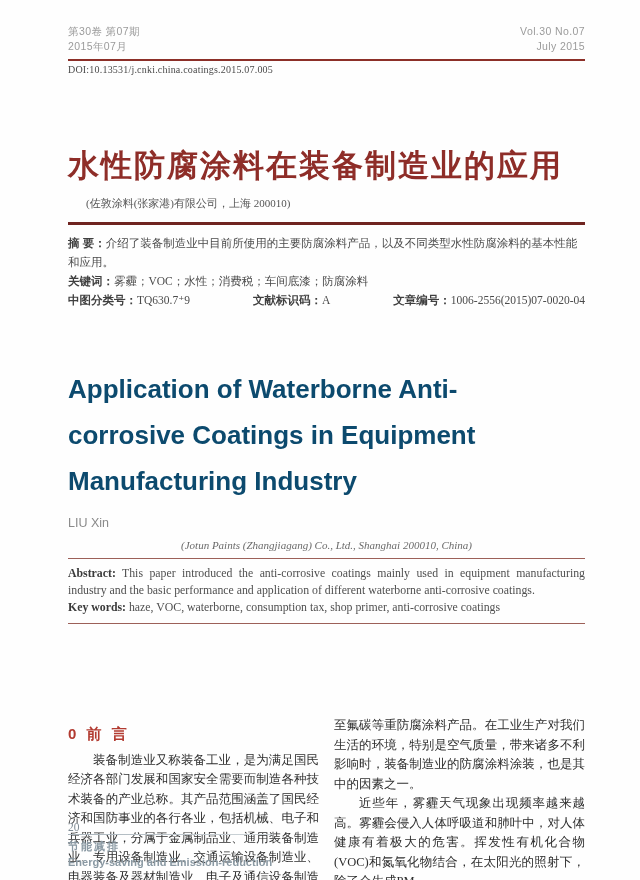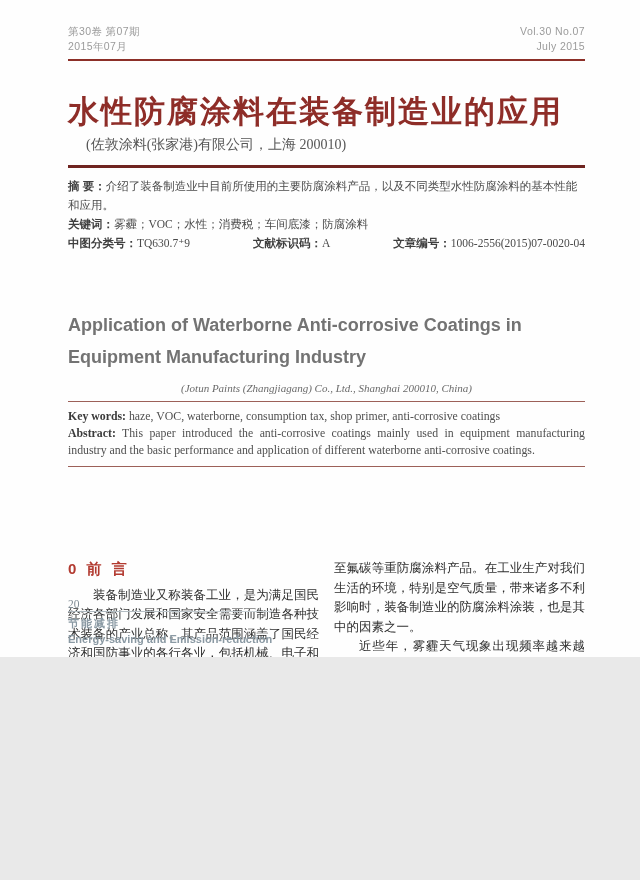--- a/index.html
+++ b/index.html
@@ -1,70 +1,70 @@
 <!DOCTYPE html>
 <html><head>
 <meta charset="utf-8">
 <style>
   * { margin:0; padding:0; box-sizing:border-box; }
   html,body { background:#e9e9e9; }
   .page {
-    width:640px; height:657px; position:relative; margin:0 auto;
+    width:640px; height:880px; position:relative; margin:0 auto;
     background:#fefefe;
     font-family:"Liberation Serif","DejaVu Serif",serif;
     color:#3b3b3b; overflow:hidden;
   }
   .inner { padding:24px 55px 0 68px; }
 
   
   .journal-header { display:flex; justify-content:space-between;
     font-size:10.5px; line-height:15px; color:#9b9b9b;
     font-family:"Liberation Sans","DejaVu Sans",sans-serif; letter-spacing:.4px; }
   .jh-center { text-align:center; }
   .jh-center .cn { letter-spacing:4px; }
   .jh-right { text-align:right; }
   .rule-header { border-top:2px solid #8c2f28; margin-top:5px; }
   .doi { font-size:10px; color:#4a4a4a; margin-top:3px; letter-spacing:.2px; }
 
   
-  .title-cn { margin-top:30px; font-size:31px; font-weight:bold; color:#8e2d28;
+  .title-cn { margin-top:70px; font-size:31px; font-weight:bold; color:#8e2d28;
     font-family:"Liberation Sans","DejaVu Sans",sans-serif; letter-spacing:2px; }
   .author-row { margin-top:20px; font-size:12px; color:#5a5a5a;
     font-family:"Liberation Sans","DejaVu Sans",sans-serif; }
   .author-marker { color:#8a8a8a; margin-right:8px; font-size:11px; }
   .author-name { letter-spacing:4px; }
-  .affil-cn { margin-top:3px; padding-left:18px; font-size:14px; color:#555; }
+  .affil-cn { margin-top:9px; padding-left:18px; font-size:11px; color:#555; }
 
   .rule-thick { border-top:3px solid #6f2420; margin-top:11px; }
 
   
   .abs-cn { margin-top:9px; font-size:11.5px; line-height:19px; color:#4a4a4a; }
   .abs-cn .lbl { font-weight:bold; color:#3f3f3f;
     font-family:"Liberation Sans","DejaVu Sans",sans-serif; }
   .meta-row { display:flex; justify-content:space-between;gap:40px; }
 
   
   .en-block { margin-top:56px; }
-  .title-en { font-size:18px; font-weight:bold; color:#737373; line-height:32px;
+  .title-en { font-size:26px; font-weight:bold; color:#0c4a6e; line-height:46px;
     font-family:"Liberation Sans","DejaVu Sans",sans-serif; max-width:490px; }
   .author-en { margin-top:12px; font-size:12.5px; color:#8a8a8a;
     font-family:"Liberation Sans","DejaVu Sans",sans-serif; }
   .affil-en { margin-top:9px; font-size:11px; font-style:italic; color:#6a6a6a;text-align:center; }
   .rule-thin { border-top:1px solid #9c6058; margin-top:7px; }
   .abs-en { font-size:11.8px; line-height:17px; text-align:justify;
     color:#4f4f4f; margin:6px 0 7px; }
   .abs-en .lbl { font-weight:bold; color:#3a3a3a; }
 
   
   .body-cols { margin-top:92px; display:flex; gap:15px;
     font-size:12.5px; line-height:19.5px; text-align:justify; color:#2e2e2e; }
   .col { flex:1; min-width:0; }
   .sec-heading { font-family:"Liberation Sans","DejaVu Sans",sans-serif;
     font-weight:bold; font-size:15px; color:#b23a30; letter-spacing:3px;
-    margin-bottom:7px; text-align:left; }
+    margin-bottom:7px; text-align:left;margin-top:8px; }
   .sec-heading.mid { margin-top:11px; }
   .body-cols p { text-indent:2em; }
   .body-cols p.cont { text-indent:0; }
 
   
   .footer { position:absolute; left:68px; bottom:12px;
     font-family:"Liberation Sans","DejaVu Sans",sans-serif; color:#8d9aa4; }
   .page-num { font-size:11.5px; color:#7f8b94;
     font-family:"Liberation Serif","DejaVu Serif",serif; }
   .page-num-line { width:205px; height:1px;
@@ -82,20 +82,21 @@
       <div class="jh-left">
         <div>第30卷 第07期</div>
         <div>2015年07月</div>
       </div>
       <div class="jh-right">
         <div>Vol.30 No.07</div>
         <div>July 2015</div>
       </div>
     </div>
     <div class="rule-header"></div>
+    <div class="doi">DOI:10.13531/j.cnki.china.coatings.2015.07.005</div>
 
     <h1 class="title-cn">水性防腐涂料在装备制造业的应用</h1>
     <div class="affil-cn">(佐敦涂料(张家港)有限公司，上海  200010)</div>
 
     <div class="rule-thick"></div>
 
     <div class="abs-cn">
       <div>
         <span class="lbl">摘  要：</span><span>介绍了装备制造业中目前所使用的主要防腐涂料产品，以及不同类型水性防腐涂料的基本性能和应用。</span>
       </div>
@@ -104,30 +105,31 @@
       </div>
       <div class="meta-row">
         <span><span class="lbl">中图分类号：</span><span>TQ630.7⁺9</span></span>
         <span><span class="lbl">文献标识码：</span><span>A</span></span>
         <span><span class="lbl">文章编号：</span><span>1006-2556(2015)07-0020-04</span></span>
       </div>
     </div>
 
     <div class="en-block">
       <h2 class="title-en">Application of Waterborne Anti-corrosive Coatings in Equipment Manufacturing Industry</h2>
+      <div class="author-en">LIU Xin</div>
       <div class="affil-en">(Jotun Paints (Zhangjiagang) Co., Ltd., Shanghai 200010, China)</div>
       <div class="rule-thin"></div>
       <div class="abs-en">
         <div>
+          <span class="lbl">Abstract:</span>
+          <span>This paper introduced the anti-corrosive coatings mainly used in equipment manufacturing industry and the basic performance and application of different waterborne anti-corrosive coatings.</span>
+        </div>
+        <div>
           <span class="lbl">Key words:</span>
           <span>haze, VOC, waterborne, consumption tax, shop primer, anti-corrosive coatings</span>
-        </div>
-        <div>
-          <span class="lbl">Abstract:</span>
-          <span>This paper introduced the anti-corrosive coatings mainly used in equipment manufacturing industry and the basic performance and application of different waterborne anti-corrosive coatings.</span>
         </div>
       </div>
       <div class="rule-thin"></div>
     </div>
 
     <div class="body-cols">
       <div class="col">
         <div class="sec-heading">0 前 言</div>
         <p>装备制造业又称装备工业，是为满足国民经济各部门发展和国家安全需要而制造各种技术装备的产业总称。其产品范围涵盖了国民经济和国防事业的各行各业，包括机械、电子和兵器工业，分属于金属制品业、通用装备制造业、专用设备制造业、交通运输设备制造业、电器装备及器材制造业、电子及通信设备制造业、仪器仪表及文化办公用装备制造业7个大类185个小类。</p>
 

